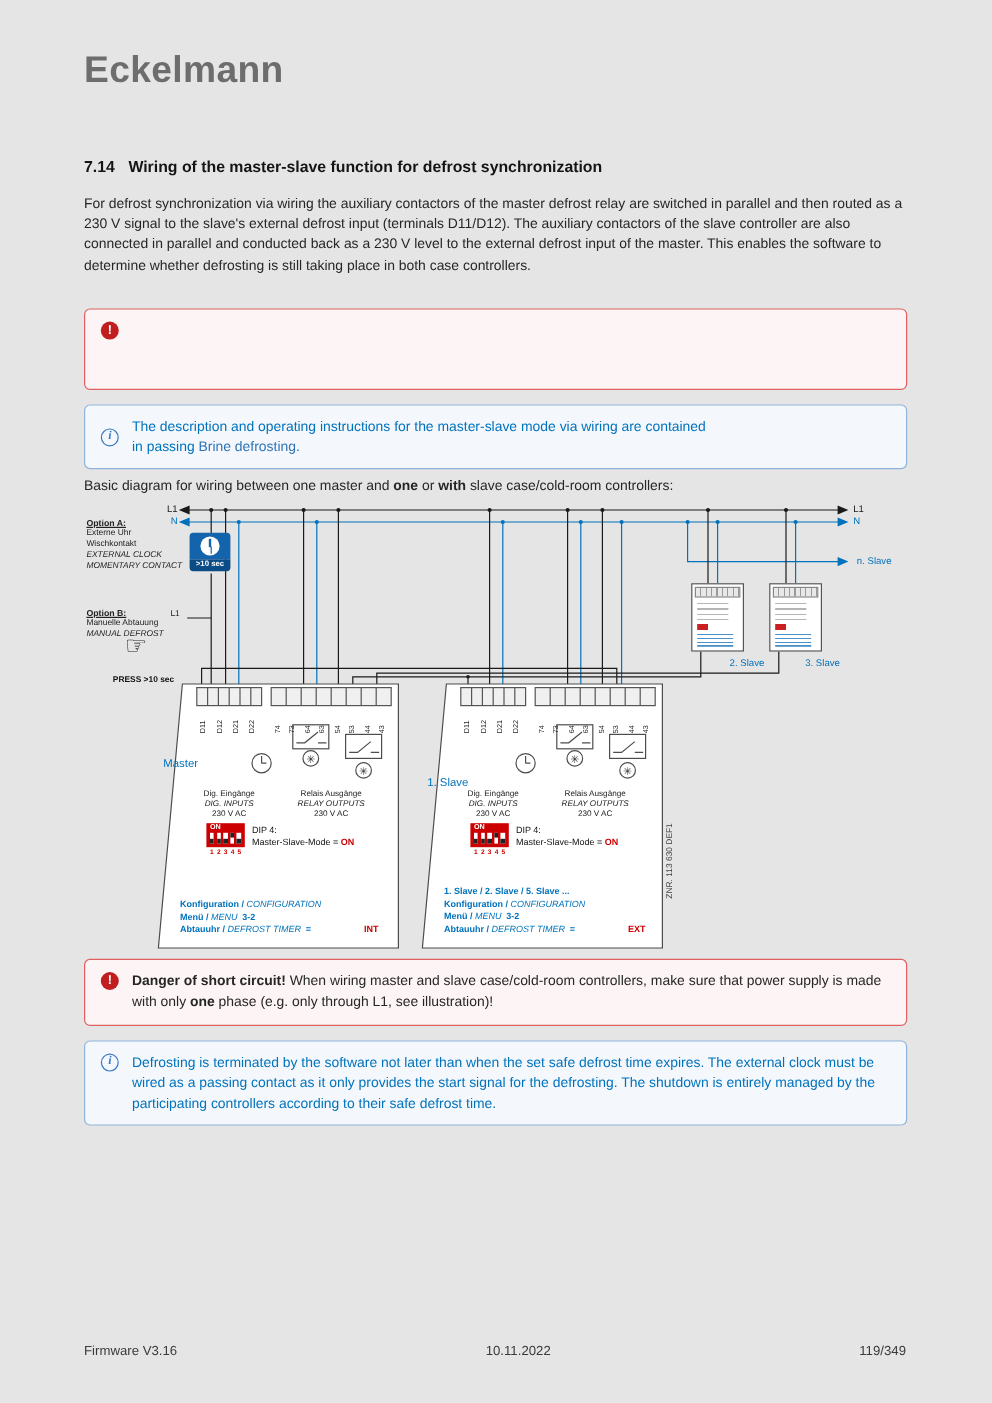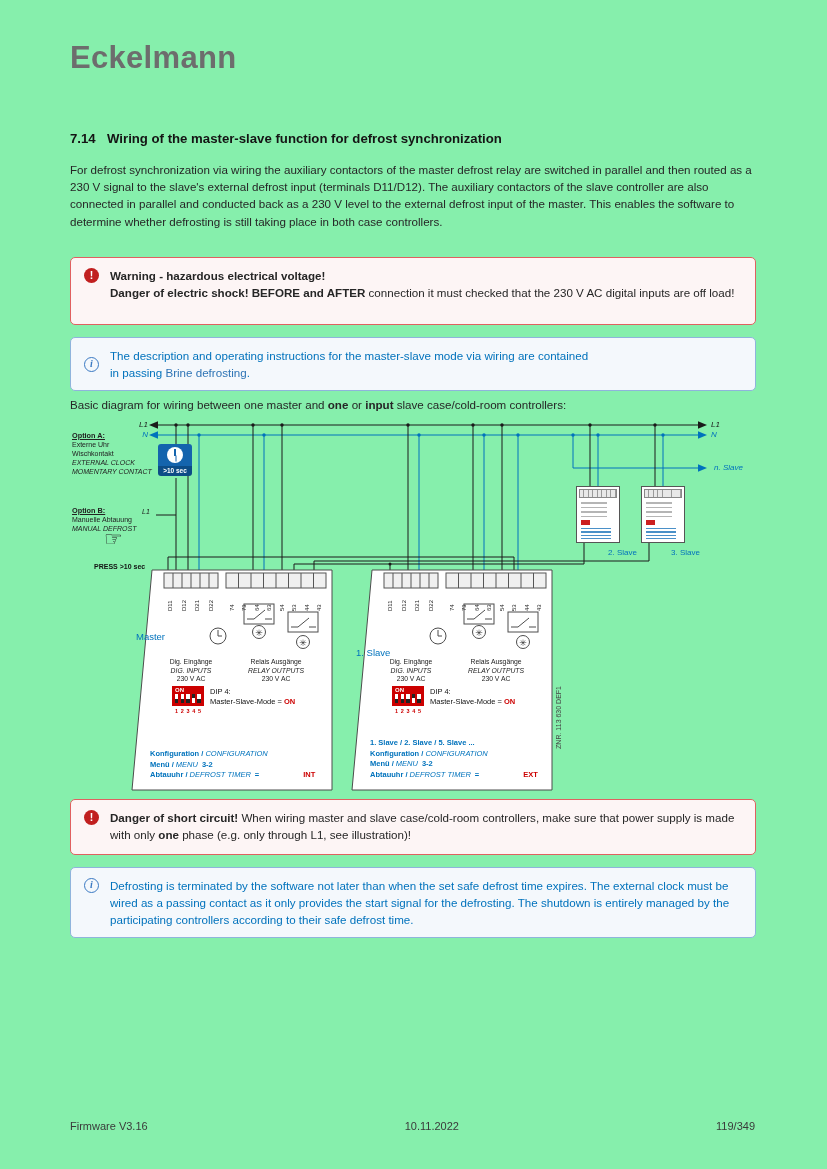--- a/index.html
+++ b/index.html
@@ -1,17 +1,17 @@
 <!DOCTYPE html>
 <html><head>
 <meta charset="utf-8">
 <style>
   * { margin:0; padding:0; box-sizing:border-box; }
   body { background:#ffffff; font-family:"Liberation Sans", sans-serif; color:#262626; }
-  .page { position:relative; width:827px; height:1169px; background:#86efac; overflow:hidden; }
+  .page { position:relative; width:827px; height:1169px; background:#e5e5e5; overflow:hidden; }
 
   .logo { position:absolute; left:70px; top:40px; font-size:31px; font-weight:bold; color:#6d6d6d; letter-spacing:0.3px; }
 
   .heading { position:absolute; left:70px; top:131px; display:flex; font-size:13.2px; font-weight:bold; color:#141414; }
   .heading .num { width:37px; }
 
   .intro { position:absolute; left:70px; top:161px; width:690px; font-size:11.6px; line-height:17.2px; }
 
   .notice { position:absolute; left:70px; width:686px; border-radius:5px; display:flex; gap:11px; padding:9px 13px; font-size:11.6px; line-height:17px; color:#262626; }
   .notice.red  { border:1px solid #e06060; background:#fdf5f5; }
@@ -23,21 +23,21 @@
   .nicon { flex:0 0 15px; width:15px; height:15px; margin-top:1px; border-radius:50%; text-align:center; }
   .nicon.warn { background:#c11f1f; color:#fff; font-weight:bold; font-size:10.5px; line-height:15px; }
   .nicon.info { border:1.6px solid #3a79c3; color:#3a79c3; font-weight:bold; font-style:italic; font-size:10px; line-height:11.5px; font-family:"Liberation Serif", serif; }
   .link { color:#2e74b5; cursor:pointer; }
 
   .dcaption { position:absolute; left:70px; top:398px; font-size:11.6px; }
 
   
   .diagram { position:absolute; left:68px; top:418px; width:692px; height:376px; font-family:"Liberation Sans", sans-serif; }
   .dsvg { position:absolute; left:0; top:0; }
-  .dlbl { position:absolute; font-size:8px; line-height:9px; white-space:nowrap; color:#1a1a1a;font-style:italic; }
+  .dlbl { position:absolute; font-size:8px; line-height:9px; white-space:nowrap; color:#1a1a1a; }
   .blue { color:#0072bc; }
   .it { font-style:italic; }
   .opt { position:absolute; font-size:7px; line-height:9px; color:#222; white-space:nowrap; }
   .opt .t { font-weight:bold; text-decoration:underline; font-size:7.3px; }
   .press { position:absolute; font-weight:bold; font-size:7px; color:#111; }
   .hand { position:absolute; font-size:21px; color:#222; line-height:21px; }
 
   .clockwrap { position:absolute; left:90px; top:26px; width:34px; }
   .clockface { height:22px; background:#1464ad; border-radius:3px 3px 0 0; position:relative; }
   .clockface::before { content:""; position:absolute; left:9px; top:3px; width:16px; height:16px; border-radius:50%; background:#fff; }
@@ -84,36 +84,32 @@
 
   <div class="heading">
     <span class="num">7.14</span>
     <span>Wiring of the master-slave function for defrost synchronization</span>
   </div>
 
   <p class="intro">For defrost synchronization via wiring the auxiliary contactors of the master defrost relay are switched in parallel and then routed as a 230 V signal to the slave's external defrost input (terminals D11/D12). The auxiliary contactors of the slave controller are also connected in parallel and conducted back as a 230 V level to the external defrost input of the master. This enables the software to determine whether defrosting is still taking place in both case controllers.</p>
 
   <div class="notice red nb1">
     <span class="nicon warn">!</span>
-    <div class="ntext">
-      <div><b>Warning - hazardous electrical voltage!</b></div>
-      <div><b>Danger of electric shock! BEFORE and AFTER</b><span> connection it must checked that the 230 V AC digital inputs are off load!</span></div>
-    </div>
   </div>
 
   <div class="notice blue nb2">
     <span class="nicon info">i</span>
     <div class="ntext">
       <span>The description and operating instructions for the master-slave mode via wiring are contained</span><br>
       <span>in passing </span><a class="link">Brine defrosting</a><span>.</span>
     </div>
   </div>
 
   <div class="dcaption">
-    <span>Basic diagram for wiring between one master and </span><b>one</b><span> or </span><b>input</b><span> slave case/cold-room controllers:</span>
+    <span>Basic diagram for wiring between one master and </span><b>one</b><span> or </span><b>with</b><span> slave case/cold-room controllers:</span>
   </div>
 
   <div class="diagram">
 
     <svg class="dsvg" width="692" height="376" viewBox="0 0 692 376">
 
       <g stroke="#1a1a1a" fill="#1a1a1a">
         <line x1="88" y1="7" x2="632" y2="7"></line>
         <polygon points="81,7 90,3.2 90,10.8" stroke="none"></polygon>
         <polygon points="639,7 630,3.2 630,10.8" stroke="none"></polygon>

